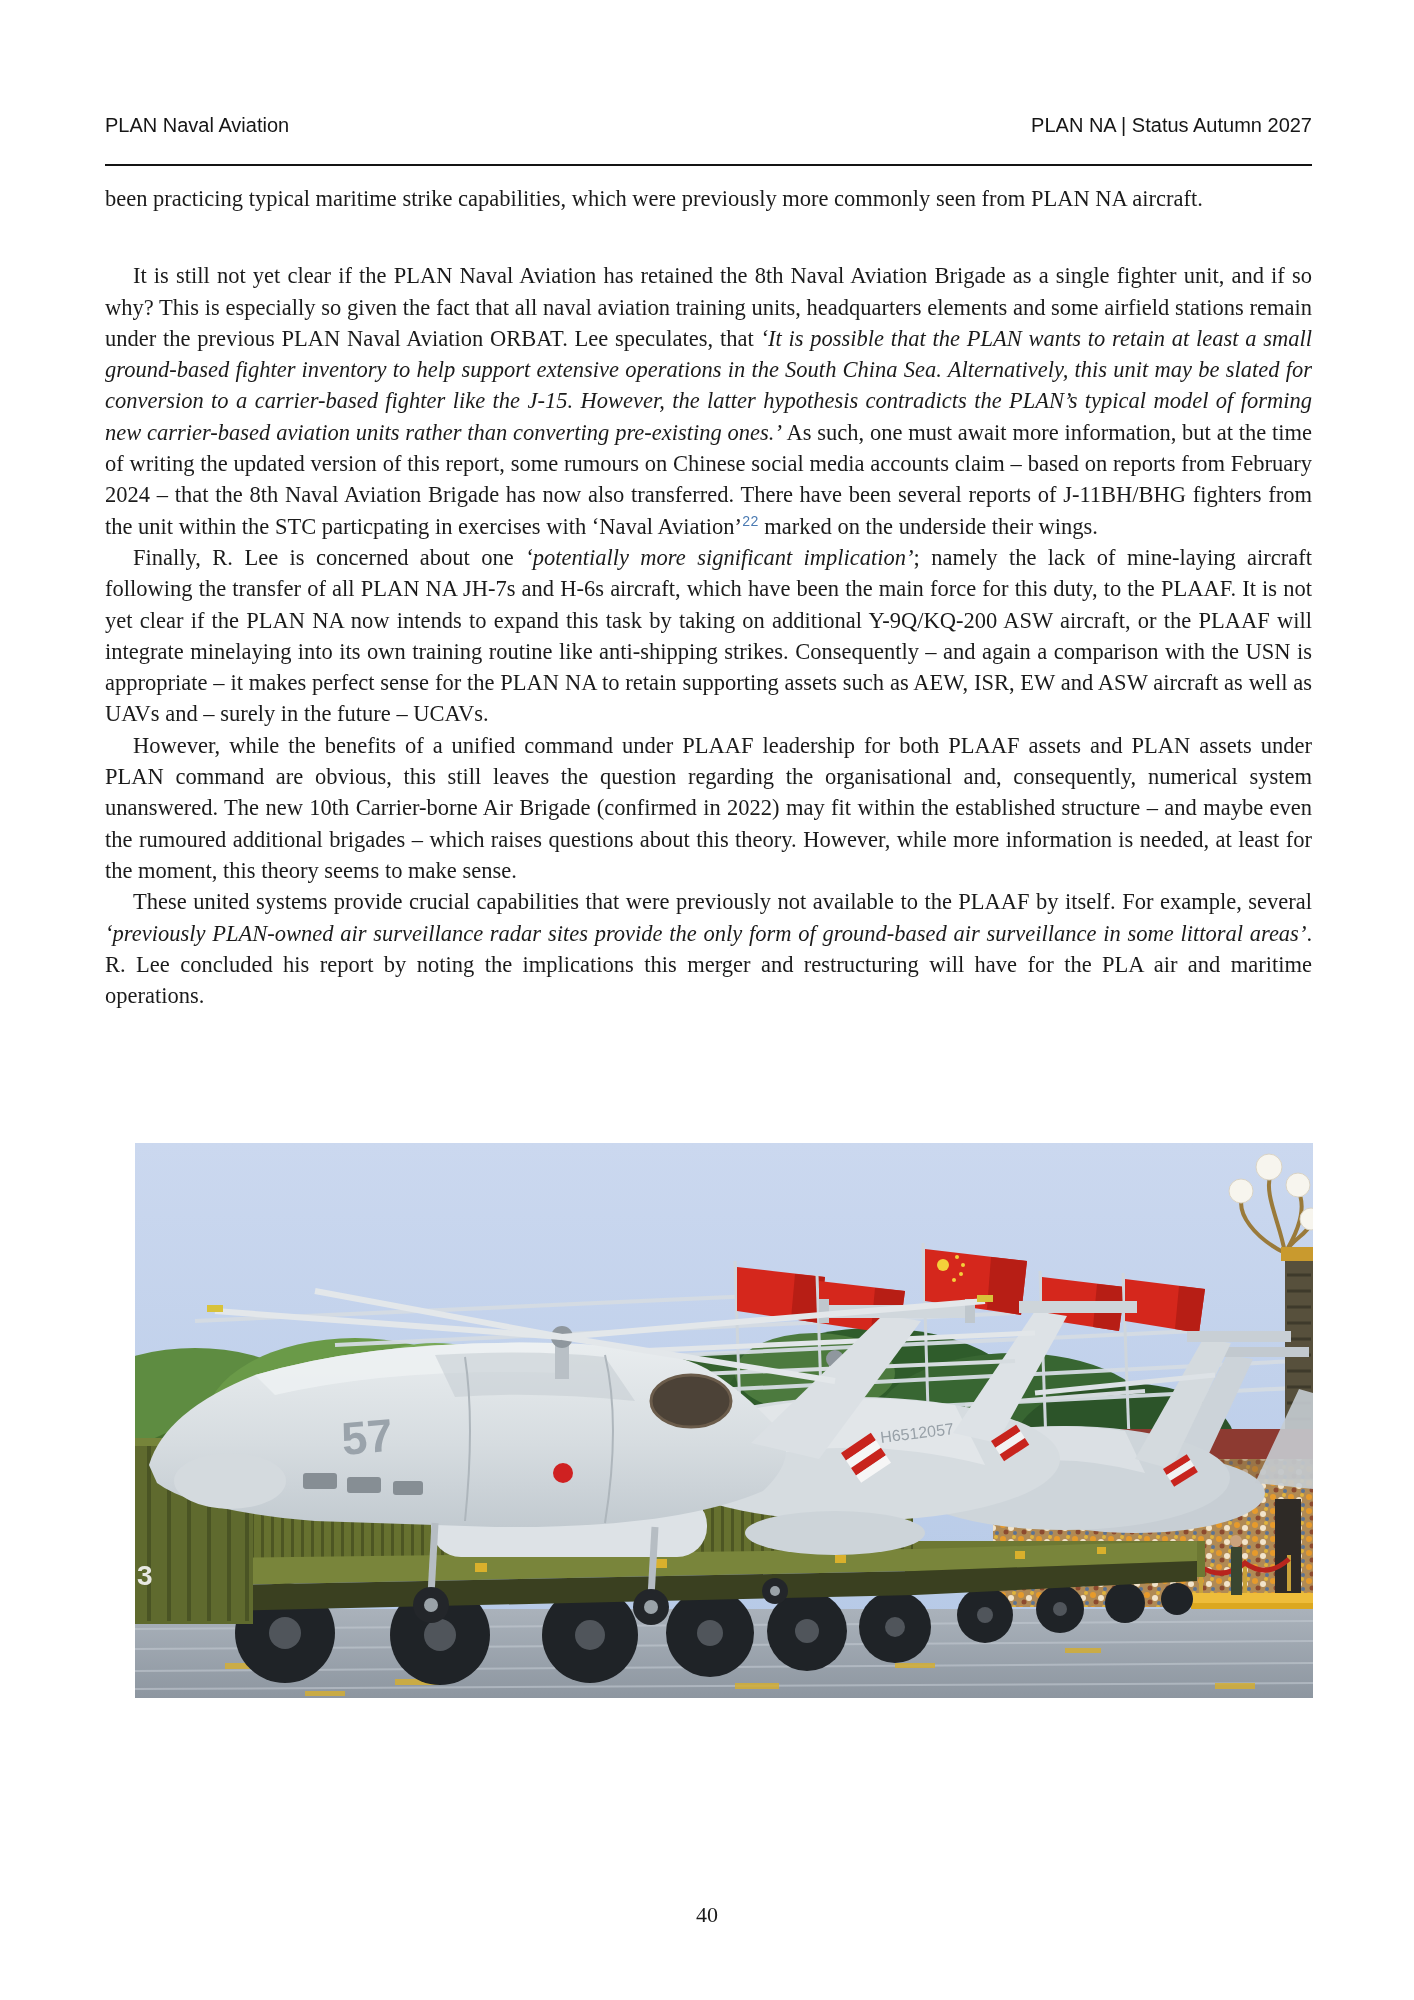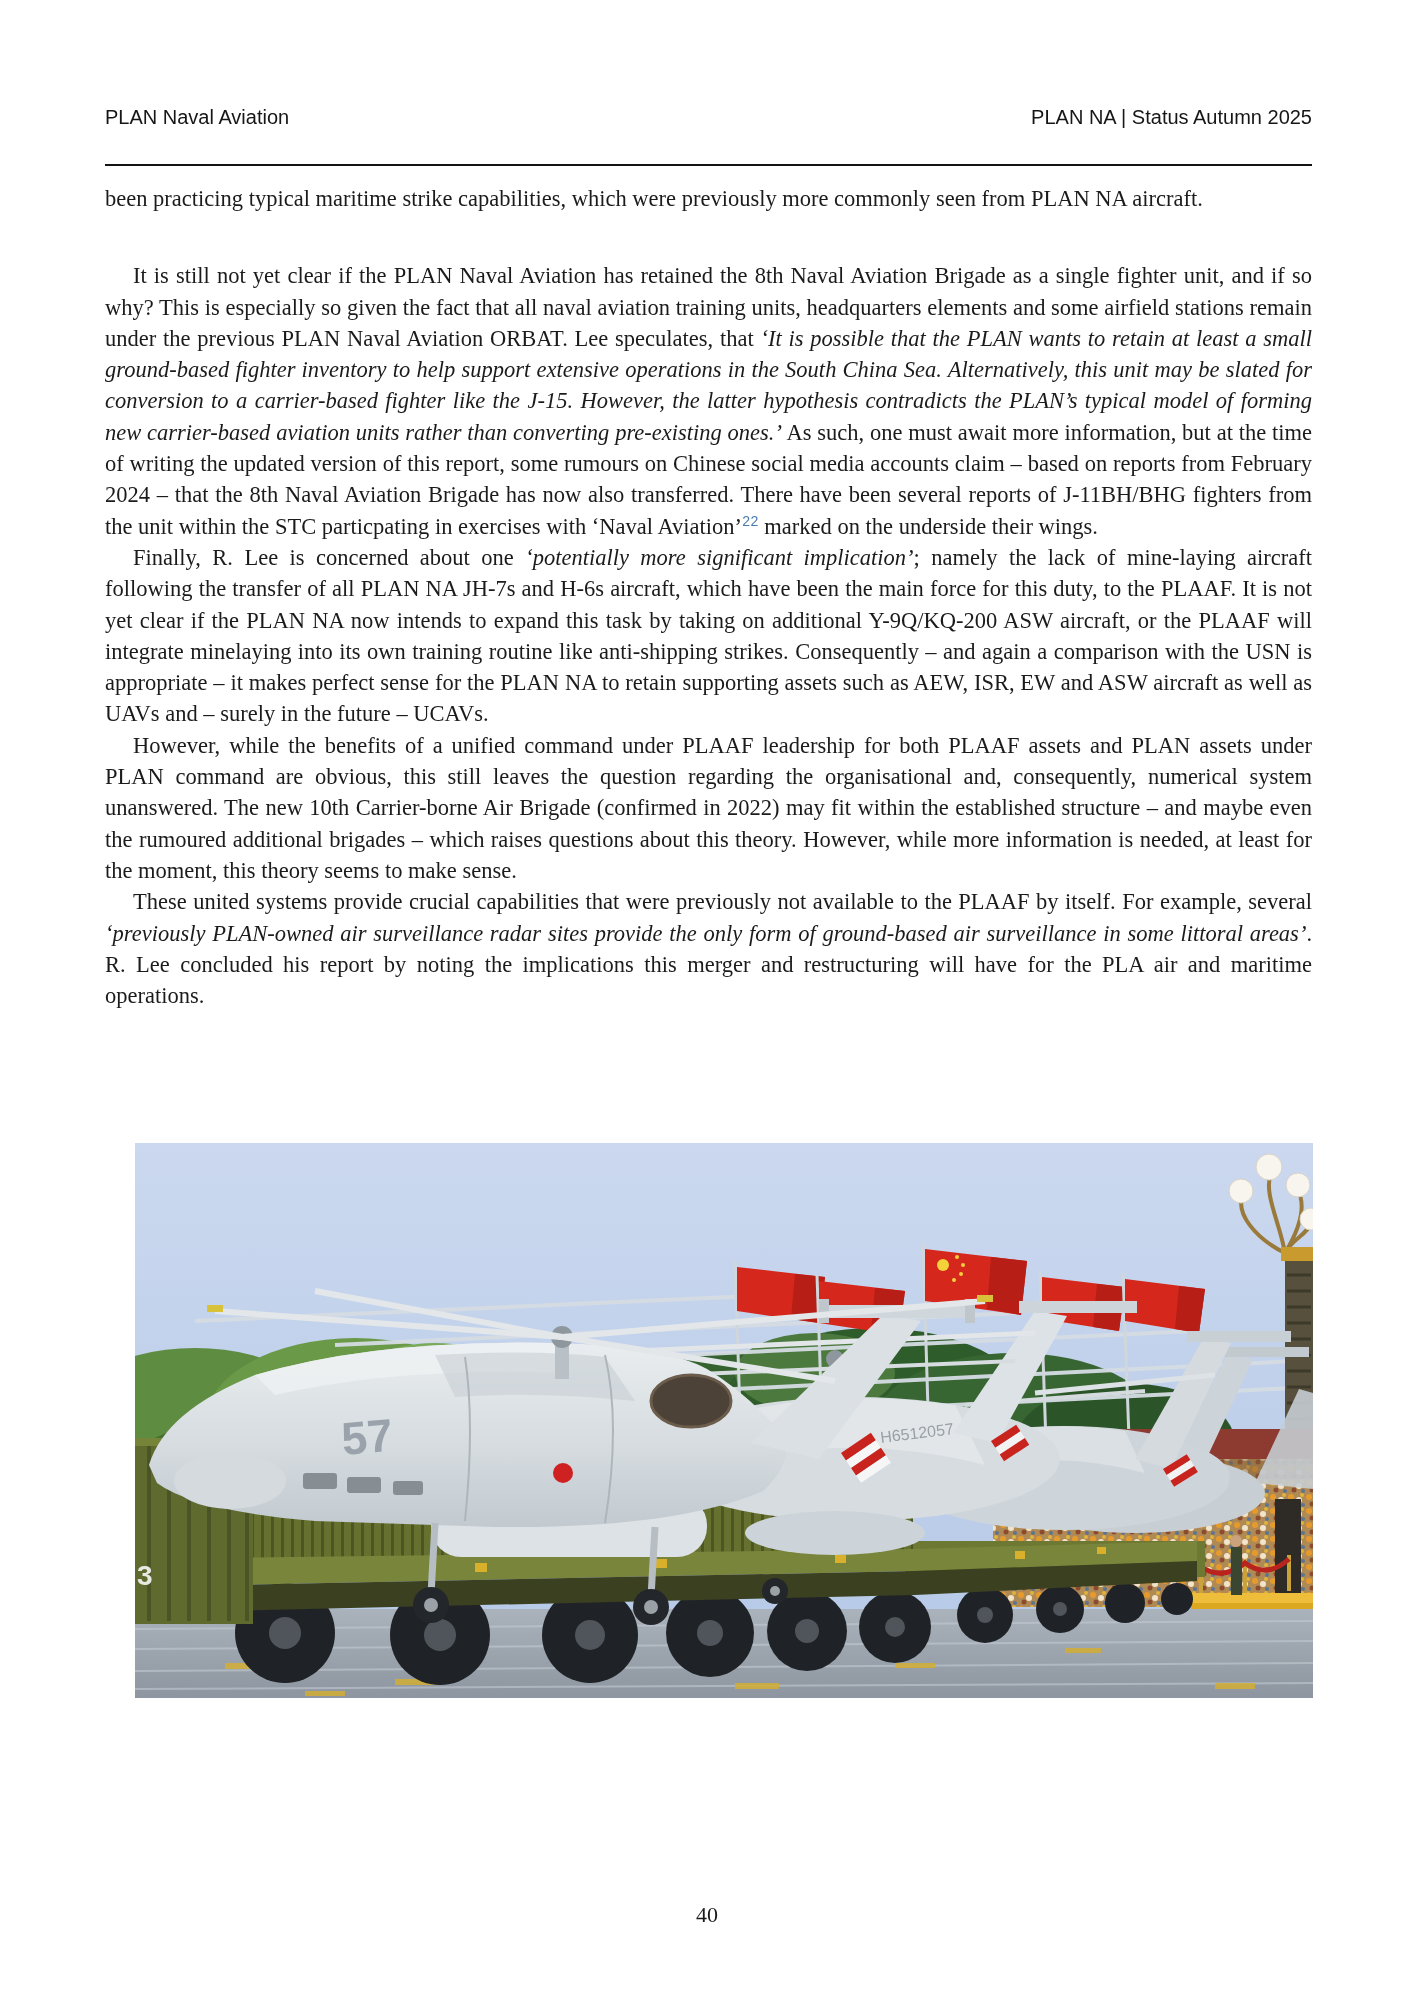--- a/index.html
+++ b/index.html
@@ -1,19 +1,19 @@
 <!DOCTYPE html>
 <html><head>
 <meta charset="utf-8">
 <title>PLAN NA Status Page</title>
 <style>
   html,body{margin:0;padding:0;background:#ffffff;}
   .page{position:relative;width:1414px;height:2000px;background:#ffffff;overflow:hidden;
         font-family:"Liberation Serif",serif;color:#1c1c1c;}
-  .header{position:absolute;left:105px;top:106px;width:1207px;display:flex;
+  .header{position:absolute;left:105px;top:114px;width:1207px;display:flex;
           justify-content:space-between;align-items:flex-end;
           font-family:"Liberation Sans",sans-serif;font-size:20px;color:#161616;}
   .rule{position:absolute;left:105px;top:164px;width:1207px;border-top:2px solid #141414;}
   .body-text{position:absolute;left:105px;top:183px;width:1207px;
              font-size:22.5px;line-height:31.3px;text-align:justify;color:#1b1b1b;}
   .body-text p{margin:0;}
   .body-text p.ind{text-indent:28px;}
   .body-text p.gap{margin-bottom:46px;}
   .body-text em{}
   sup.fn{color:#4a7ab2;font-size:0.62em;vertical-align:super;line-height:0;font-family:Liberation Mono, monospace;}
@@ -24,21 +24,21 @@
   .pageno{position:absolute;left:0;top:1902px;width:1414px;text-align:center;
           font-size:22px;color:#1b1b1b;}
 </style>
 </head>
 <body>
 
 <div class="page">
 
   <div class="header">
     <span>PLAN Naval Aviation</span>
-    <span>PLAN NA | Status Autumn 2025</span>
+    <span>PLAN NA | Status Autumn 2027</span>
   </div>
   <div class="rule"></div>
 
   <div class="body-text">
       <p class="bp gap"><span>been practicing typical maritime strike capabilities, which were previously more commonly seen from PLAN NA aircraft.</span></p>
       <p class="bp ind"><span>It is still not yet clear if the PLAN Naval Aviation has retained the 8th Naval Aviation Brigade as a single fighter unit, and if so why? This is especially so given the fact that all naval aviation training units, headquarters elements and some airfield stations remain under the previous PLAN Naval Aviation ORBAT. Lee speculates, that </span><em>‘It is possible that the PLAN wants to retain at least a small ground-based fighter inventory to help support extensive operations in the South China Sea. Alternatively, this unit may be slated for conversion to a carrier-based fighter like the J-15. However, the latter hypothesis contradicts the PLAN’s typical model of forming new carrier-based aviation units rather than converting pre-existing ones.’</em><span> As such, one must await more information, but at the time of writing the updated version of this report, some rumours on Chinese social media accounts claim – based on reports from February 2024 – that the 8th Naval Aviation Brigade has now also transferred. There have been several reports of J-11BH/BHG fighters from the unit within the STC particpating in exercises with ‘Naval Aviation’</span><sup class="fn">22</sup><span> marked on the underside their wings.</span></p>
       <p class="bp ind"><span>Finally, R. Lee is concerned about one </span><em>‘potentially more significant implication’</em><span>; namely the lack of mine-laying aircraft following the transfer of all PLAN NA JH-7s and H-6s aircraft, which have been the main force for this duty, to the PLAAF. It is not yet clear if the PLAN NA now intends to expand this task by taking on additional Y-9Q/KQ-200 ASW aircraft, or the PLAAF will integrate minelaying into its own training routine like anti-shipping strikes. Consequently – and again a comparison with the USN is appropriate – it makes perfect sense for the PLAN NA to retain supporting assets such as AEW, ISR, EW and ASW aircraft as well as UAVs and – surely in the future – UCAVs.</span></p>
       <p class="bp ind"><span>However, while the benefits of a unified command under PLAAF leadership for both PLAAF assets and PLAN assets under PLAN command are obvious, this still leaves the question regarding the organisational and, consequently, numerical system unanswered. The new 10th Carrier-borne Air Brigade (confirmed in 2022) may fit within the established structure – and maybe even the rumoured additional brigades – which raises questions about this theory. However, while more information is needed, at least for the moment, this theory seems to make sense.</span></p>
       <p class="bp ind"><span>These united systems provide crucial capabilities that were previously not available to the PLAAF by itself. For example, several </span><em>‘previously PLAN-owned air surveillance radar sites provide the only form of ground-based air surveillance in some littoral areas’</em><span>. R. Lee concluded his report by noting the implications this merger and restructuring will have for the PLA air and maritime operations.</span></p>
     </div>

